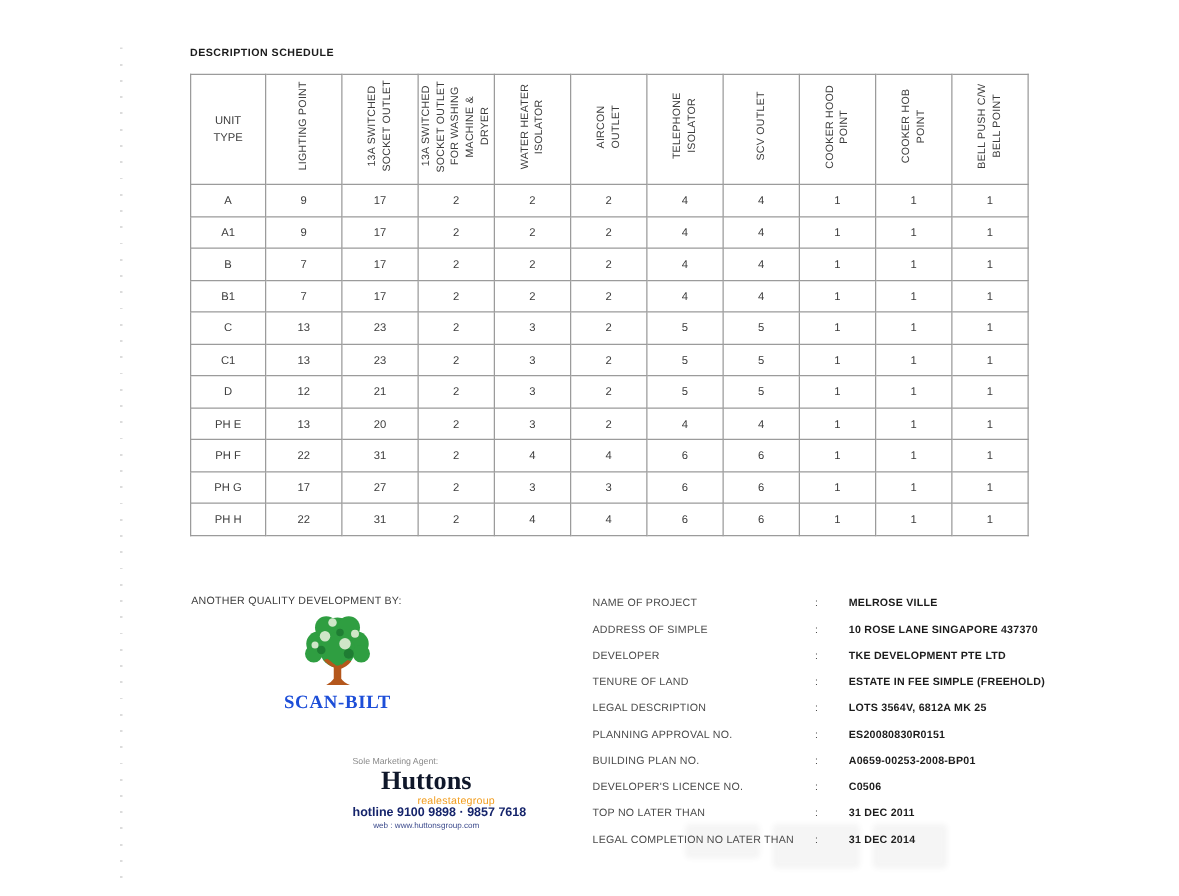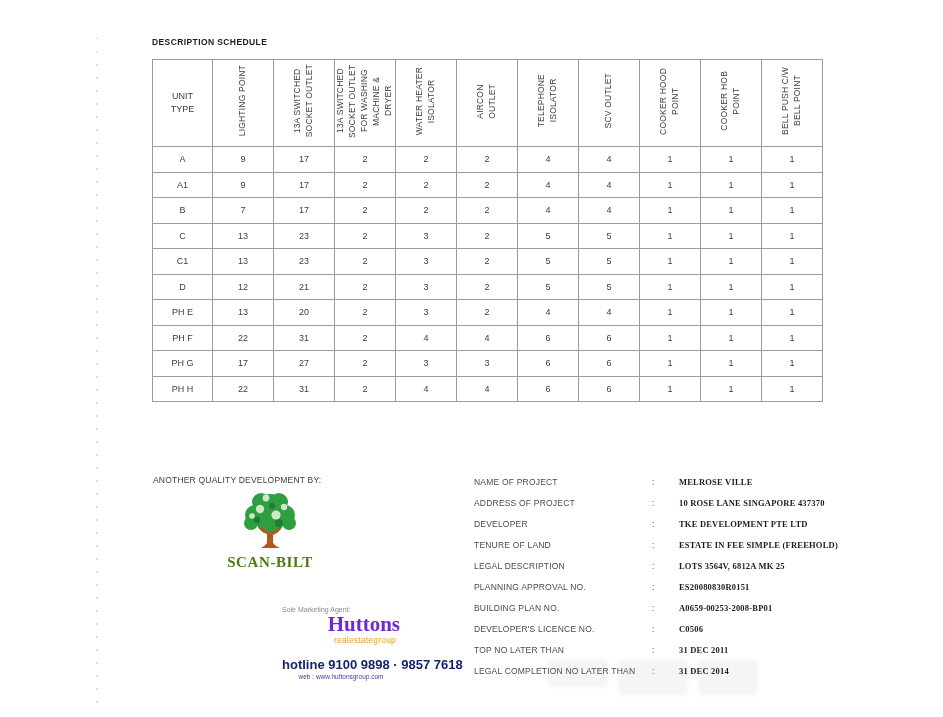--- a/index.html
+++ b/index.html
@@ -83,29 +83,29 @@
     width: 120px;
     text-align: center;
   }
   .scanbilt svg { display: block; margin: 0 auto; }
   .scanbilt-name {
     margin-top: 1px;
     font-family: "Liberation Serif", serif;
     font-weight: bold;
     font-size: 15px;
     letter-spacing: .6px;
-    color: #4d7c0f;
+    color: #1d4ed8;
   }
 
   
   .project-info { position: absolute; left: 462px; top: 471px; width: 400px; }
   .info-row { display: flex; align-items: center; height: 21px; }
   .info-label { width: 178px; font-size: 8.5px; color: #4a4a4a; letter-spacing: .2px; margin-left: 12px; }
   .info-colon { width: 27px; font-size: 8.5px; color: #4a4a4a; }
-  .info-value { font-size: 8.5px; font-weight: bold; color: #1c1c1c; letter-spacing: .2px; font-family: Liberation Serif, serif; }
+  .info-value { font-size: 8.5px; font-weight: bold; color: #1c1c1c; letter-spacing: .2px; }
 
   
   .brochure { position: absolute; left: 154px; top: 604px; width: 125px; }
   .brochure-heading { font-size: 7px; color: #a0a0a0; }
   .designer-name {
     margin-top: 26px;
     font-size: 10.5px;
     letter-spacing: 5px;
     color: #4a4a4a;
     white-space: nowrap;
@@ -116,40 +116,40 @@
     letter-spacing: .9px;
     color: #9a9a9a;
     white-space: nowrap;
   }
 
   
   .agent { position: absolute; left: 282px; top: 606px; width: 118px; }
   .agent-heading { font-size: 7px; color: #8a8a8a; }
   .agent-name {
     margin-top: 1px;
-    text-align: right;
+    text-align: center;
     font-family: "Liberation Serif", serif;
     font-weight: bold;
     font-size: 21px;
     line-height: 1;
-    color: #6d28d9;
+    color: #0f172a;
   }
   .agent-subname {
     margin-top: 0;
     text-align: right;
     padding-right: 4px;
     font-size: 8.5px;
     font-weight: normal;
     color: #f29d1e;
     letter-spacing: .2px;
   }
   .agent-hotline {
-    margin-top: 12px;
+    margin-top: 0;
     text-align: left;
-    font-size: 13px;
+    font-size: 10px;
     font-weight: bold;
     color: #15246b;
     white-space: nowrap;
   }
   .agent-web {
     margin-top: 1px;
     text-align: center;
     font-size: 6.5px;
     color: #3b4a8c;
   }
@@ -247,20 +247,33 @@
             <td>2</td>
             <td>2</td>
             <td>2</td>
             <td>4</td>
             <td>4</td>
             <td>1</td>
             <td>1</td>
             <td>1</td>
           </tr>
           <tr>
+            <td>B1</td>
+            <td>7</td>
+            <td>17</td>
+            <td>2</td>
+            <td>2</td>
+            <td>2</td>
+            <td>4</td>
+            <td>4</td>
+            <td>1</td>
+            <td>1</td>
+            <td>1</td>
+          </tr>
+          <tr>
             <td>C</td>
             <td>13</td>
             <td>23</td>
             <td>2</td>
             <td>3</td>
             <td>2</td>
             <td>5</td>
             <td>5</td>
             <td>1</td>
             <td>1</td>
@@ -383,21 +396,21 @@
     <div class="scanbilt-name">SCAN-BILT</div>
   </div>
 
   <div class="project-info">
       <div class="info-row">
         <span class="info-label">NAME OF PROJECT</span>
         <span class="info-colon">:</span>
         <span class="info-value">MELROSE VILLE</span>
       </div>
       <div class="info-row">
-        <span class="info-label">ADDRESS OF PROJECT</span>
+        <span class="info-label">ADDRESS OF SIMPLE</span>
         <span class="info-colon">:</span>
         <span class="info-value">10 ROSE LANE SINGAPORE 437370</span>
       </div>
       <div class="info-row">
         <span class="info-label">DEVELOPER</span>
         <span class="info-colon">:</span>
         <span class="info-value">TKE DEVELOPMENT PTE LTD</span>
       </div>
       <div class="info-row">
         <span class="info-label">TENURE OF LAND</span>

